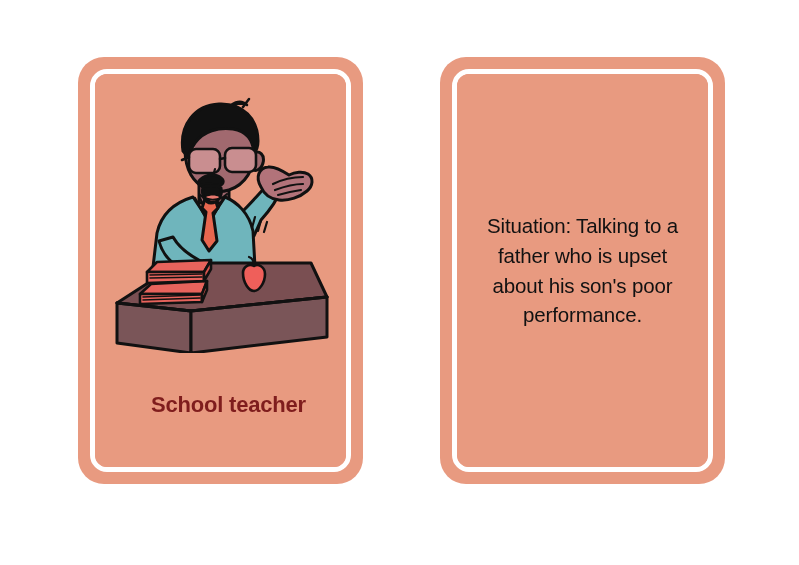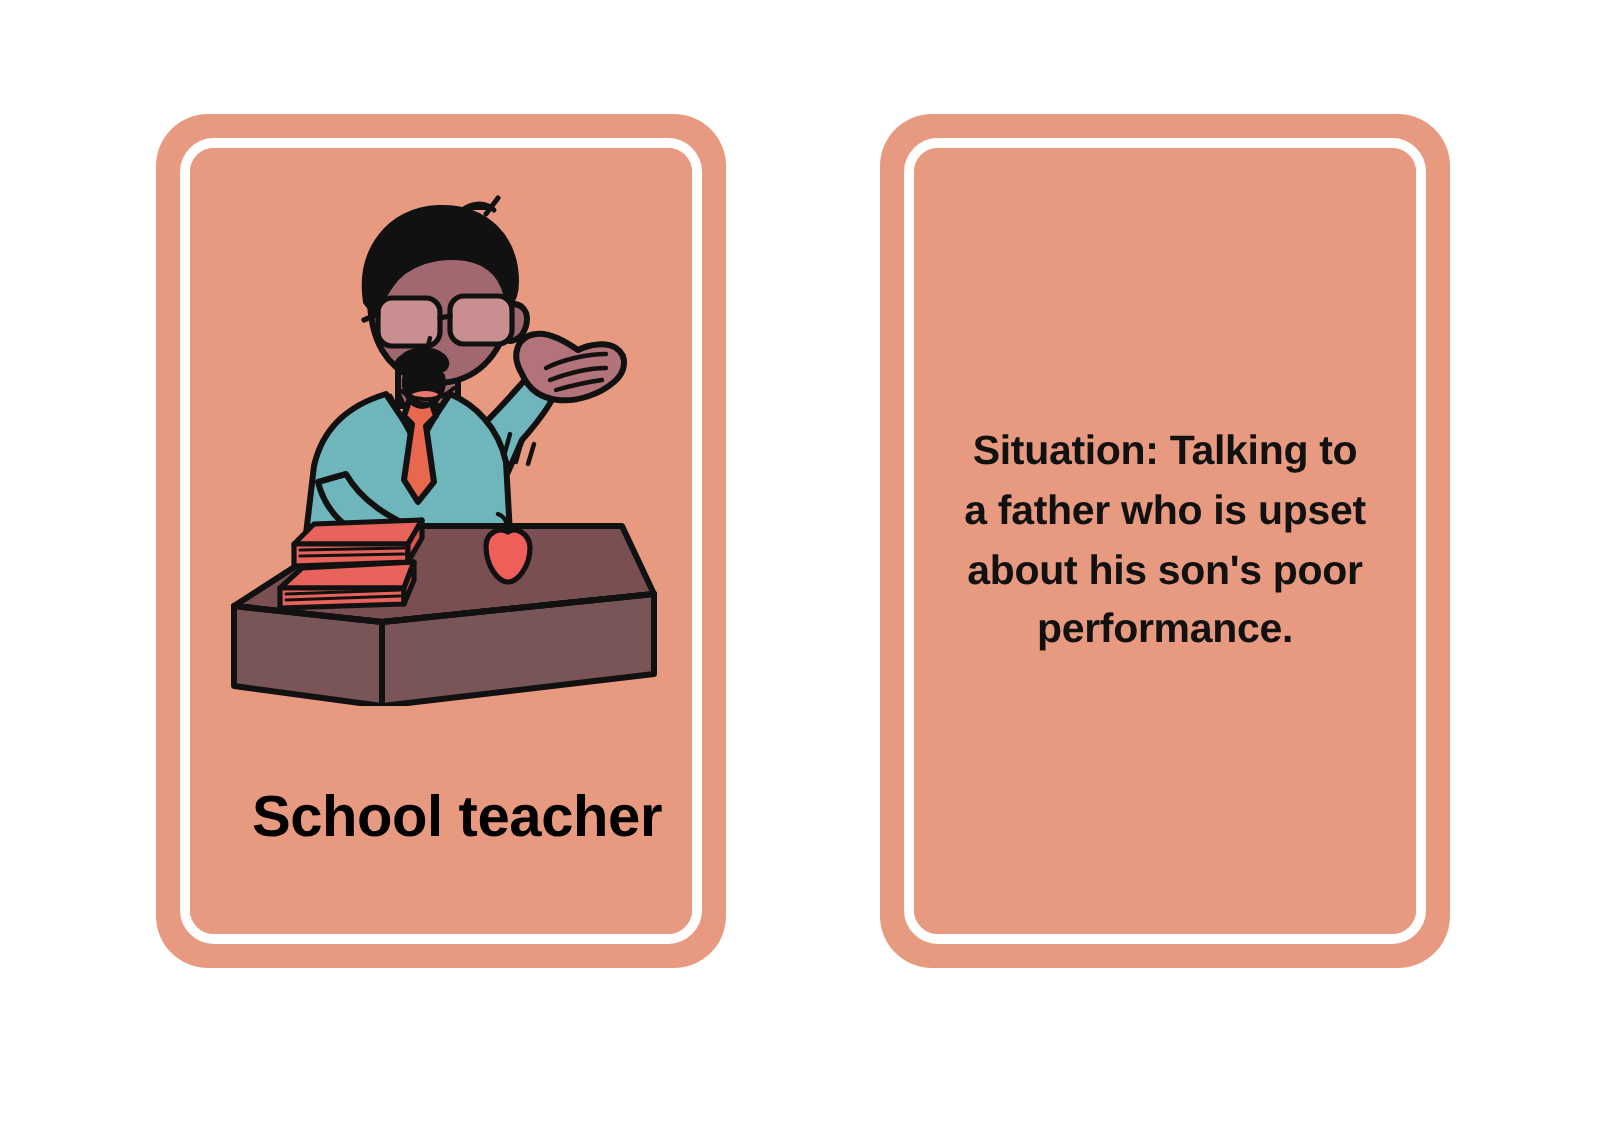--- a/index.html
+++ b/index.html
@@ -77,33 +77,33 @@
     width: 236px;
     height: 262px;
   }
 
   .card-caption {
     position: absolute;
     left: 16px;
     right: 0;
     top: 318px;
     text-align: center;
-    font-size: 29px;
+    font-size: 22px;
     font-weight: bold;
-    color: #000000;
+    color: #7f1d1d;
     letter-spacing: -0.2px;
     line-height: 1.2;
   }
 
   
   .situation-text {
     width: 206px;
     text-align: center;
     font-size: 20.5px;
-    font-weight: bold;
+    font-weight: normal;
     color: #111111;
     line-height: 1.45;
     letter-spacing: -0.15px;
     white-space: pre-line;
   }
 </style>
 </head>
 <body>
 
 <div class="stage">

